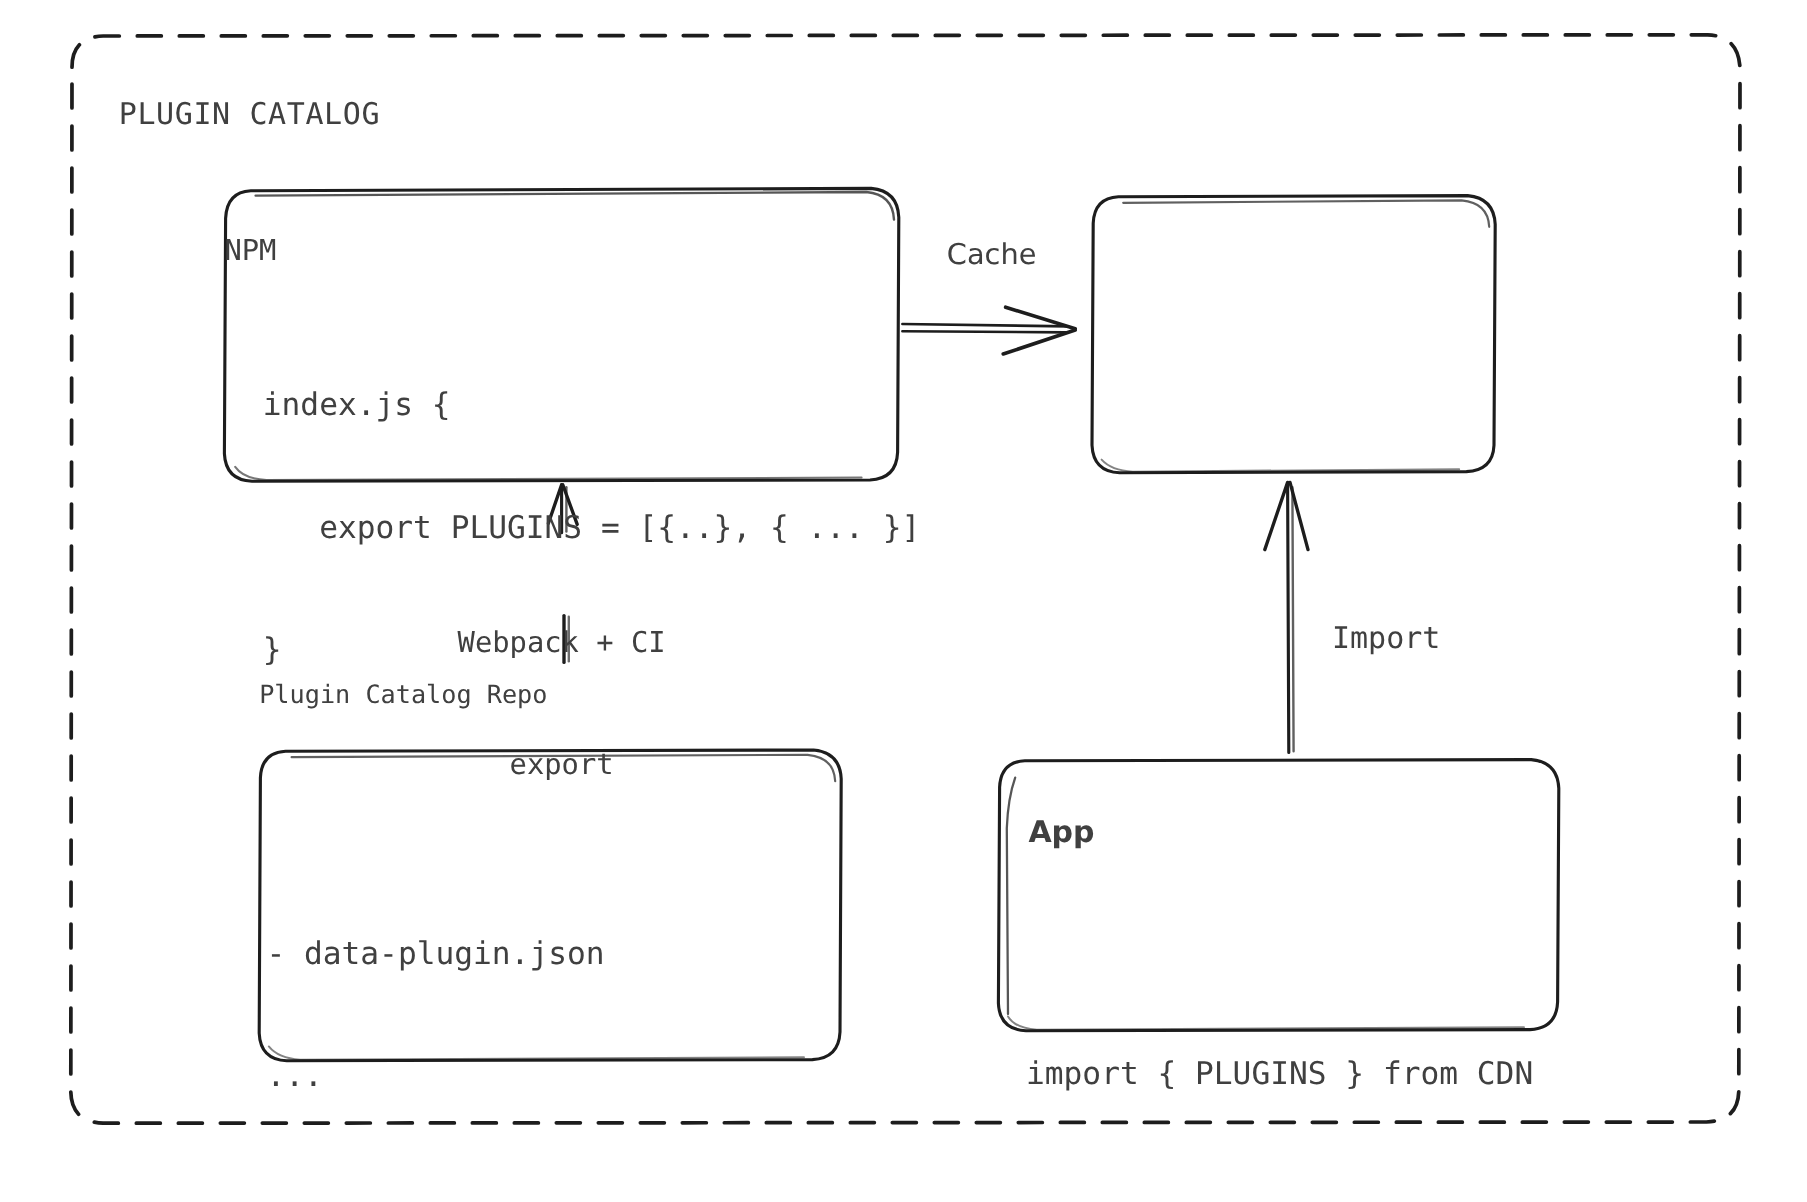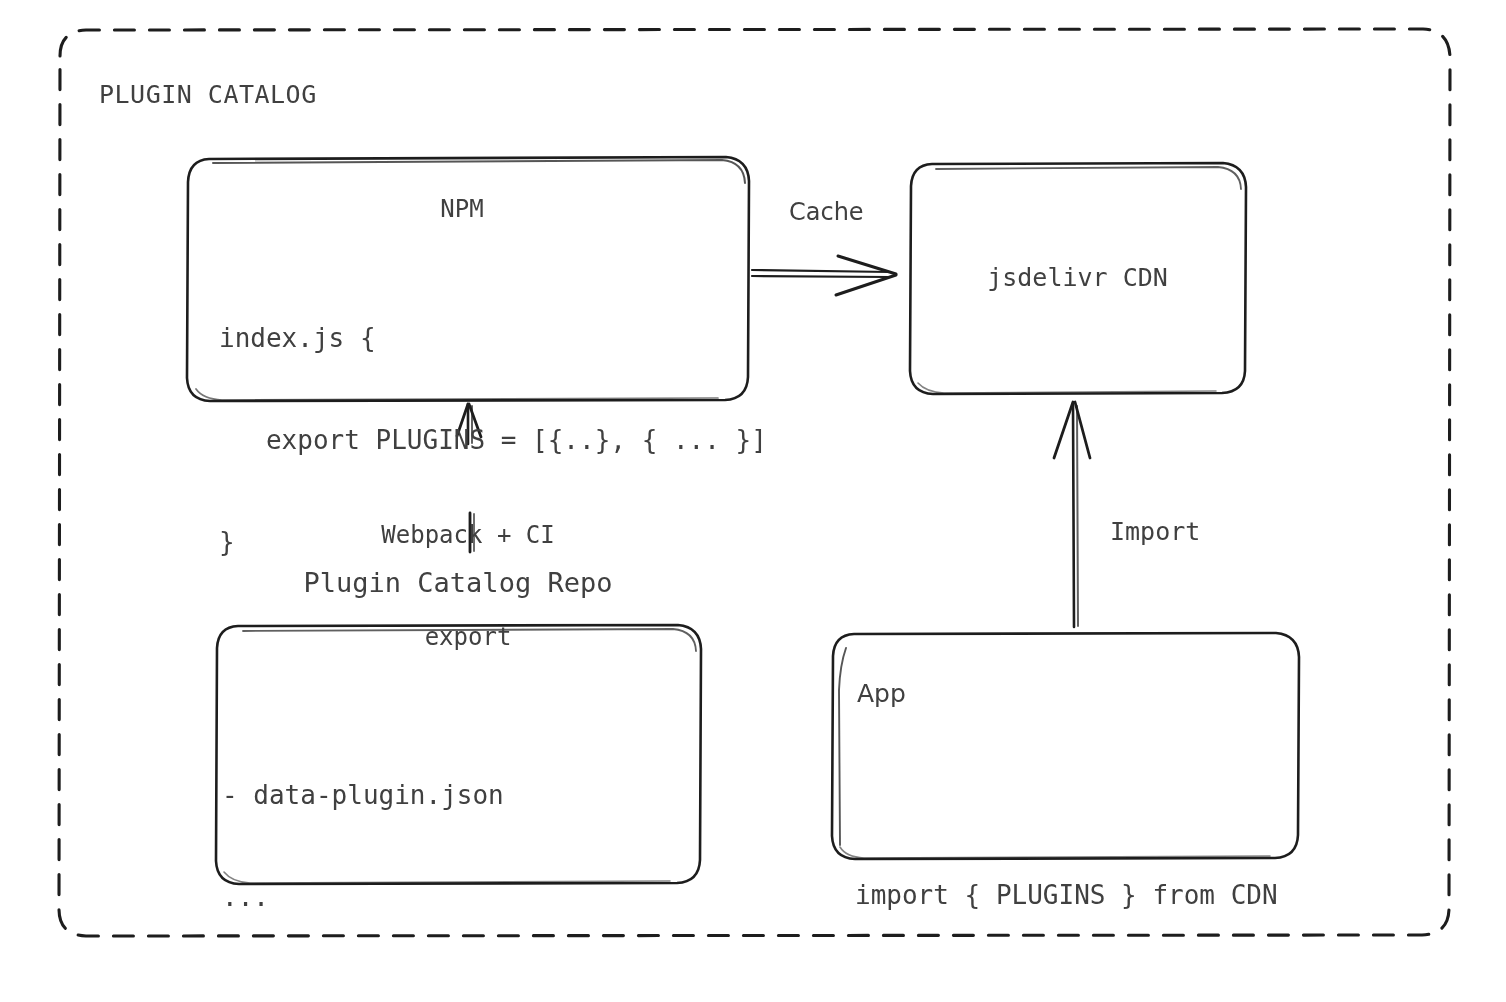--- a/index.html
+++ b/index.html
@@ -34,21 +34,21 @@
   .container-title {
     left: 99px;
     top: 82px;
     font-size: 25px;
     letter-spacing: 0.5px;
   }
   .npm-title {
     left: 187px;
     top: 197px;
     width: 550px;
-    text-align: center;
+    text-align: left;
     font-size: 24px;
   }
   .npm-code {
     left: 219px;
     top: 253px;
     font-size: 26px;
     line-height: 34px;
   }
   .cdn-title {
     left: 910px;
@@ -68,39 +68,40 @@
     top: 450px;
     width: 300px;
     text-align: center;
     font-size: 24px;
     line-height: 34px;
   }
   .repo-label {
     left: 216px;
     top: 569px;
     width: 484px;
-    text-align: center;
-    font-size: 27px;
+    text-align: left;
+    font-size: 21px;
   }
   .repo-code {
     left: 222px;
     top: 710px;
     font-size: 26px;
     line-height: 34px;
   }
   .import-label {
     left: 1110px;
     top: 519px;
     font-size: 25px;
   }
   .app-title {
     left: 857px;
     top: 681px;
     font-size: 25px;
     font-family: "DejaVu Sans", sans-serif;
+    font-weight: bold;
   }
   .app-code {
     left: 855px;
     top: 738px;
     font-size: 26px;
     line-height: 63px;
   }
   .codeline { display: block; }
 </style>
 </head>
@@ -166,21 +167,20 @@
 
   <div class="lbl container-title">PLUGIN CATALOG</div>
 
   <div class="lbl npm-title">NPM</div>
   <div class="lbl npm-code">
     <span class="codeline">index.js {</span>
     <span class="codeline">   export PLUGINS = [{..}, { ... }]</span>
     <span class="codeline">}</span>
   </div>
 
-  <div class="lbl cdn-title">jsdelivr CDN</div>
 
   <div class="lbl cache-label">Cache</div>
 
   <div class="lbl webpack-label">
     <span class="codeline">Webpack + CI</span>
     <span class="codeline">export</span>
   </div>
 
   <div class="lbl repo-label">Plugin Catalog Repo</div>
   <div class="lbl repo-code">

